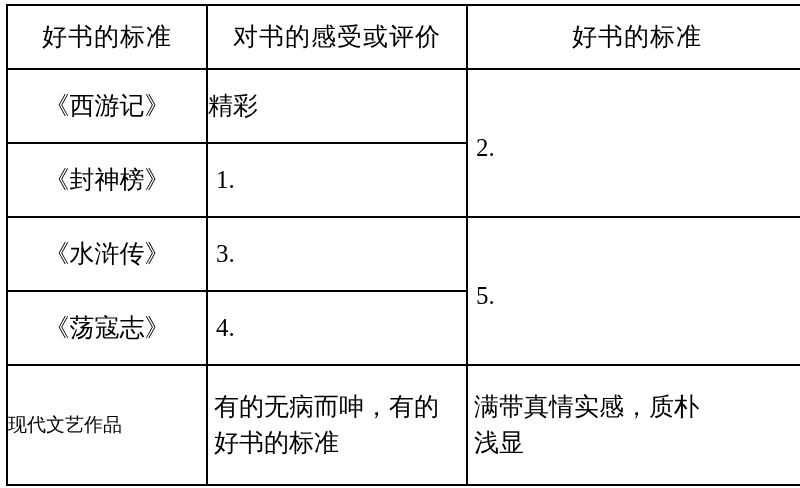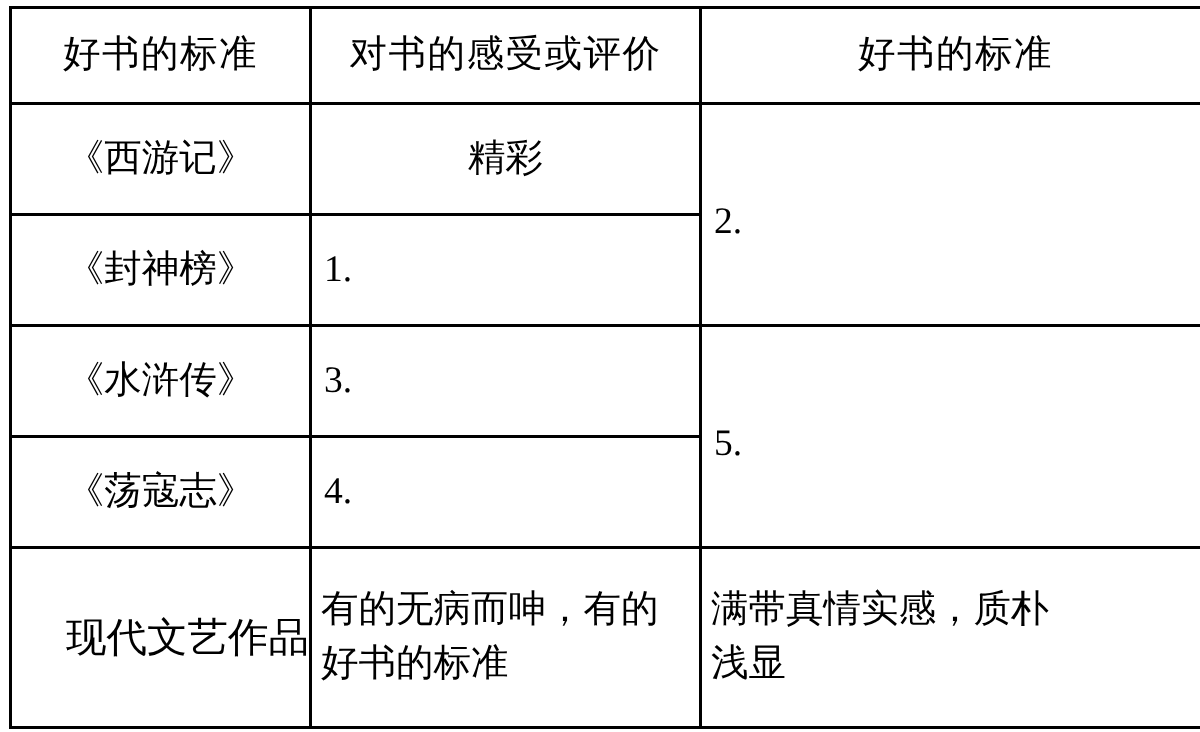--- a/index.html
+++ b/index.html
@@ -54,21 +54,21 @@
   
   .book {
     text-align: center;
     height: 72px;
     font-size: 26px;
     letter-spacing: 0px;
     margin-left: 30px;
   }
   
   .comment-center {
-    text-align: center;
+    text-align: left;
     font-size: 25px;
     margin-left: 23px;
   }
   .comment-left {
     text-align: left;
   }
   .comment-left .cell-inner {
     padding-left: 8px;
   }
   
@@ -83,22 +83,22 @@
   .numbered .cell-inner {
     padding-left: 8px;
   }
 
   
   .last-row td {
     height: 118px;
     vertical-align: middle;
   }
   .last-row .col-a-cell {
-    text-align: right;
-    font-size: 27px;
+    text-align: left;
+    font-size: 19px;
   }
   .wrap-text {
     font-size: 25px;
     line-height: 1.45;
     padding: 0 2px 0 6px;
     text-align: left;
   }
   .cell-inner {
     display: block;
   }

